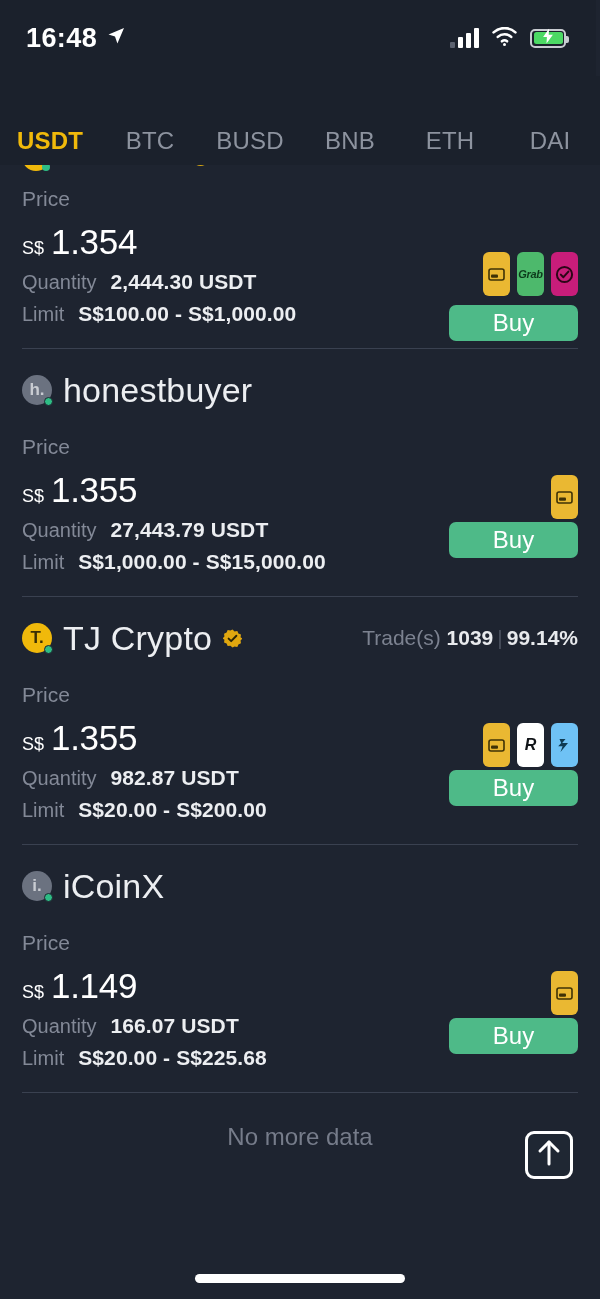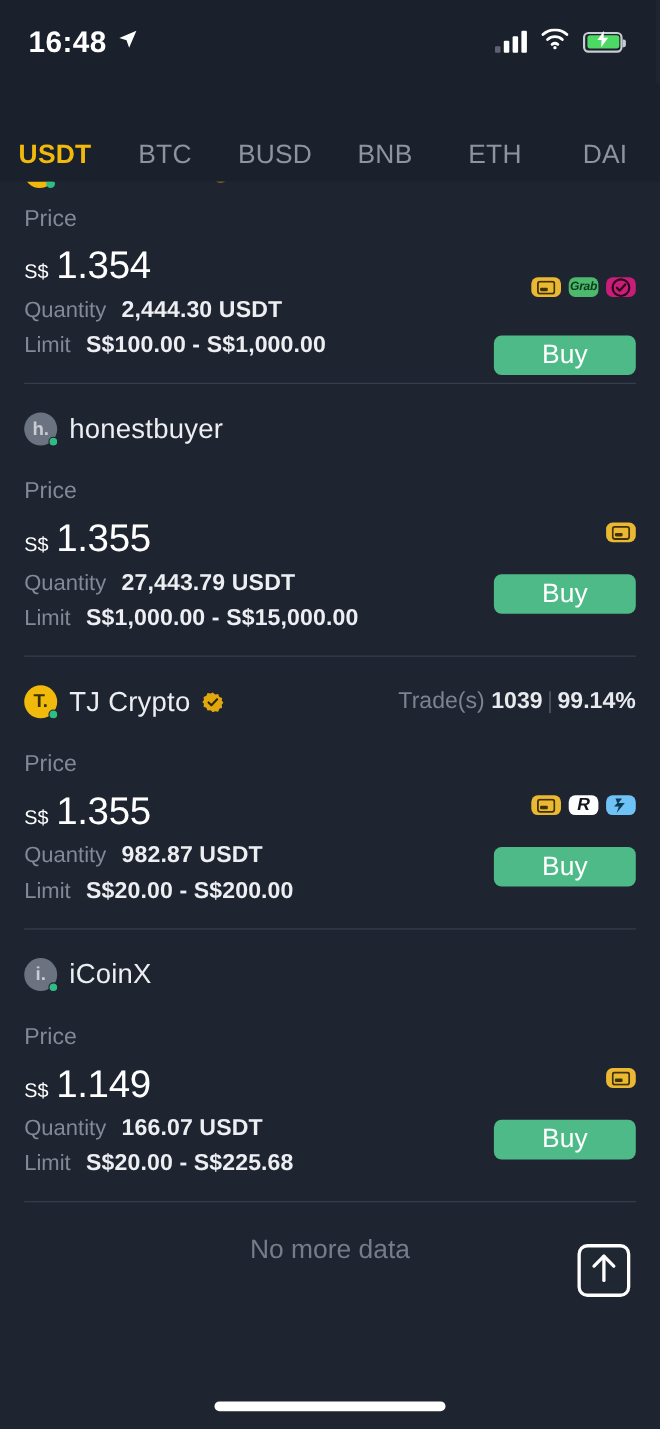--- a/index.html
+++ b/index.html
@@ -107,21 +107,21 @@
     font-size: 17px; font-weight: 700; color: #2b313c;
     flex: none;
   }
   .avatar .online {
     position: absolute; right: -1px; bottom: -1px;
     width: 9px; height: 9px; border-radius: 50%;
     background: #2ebd85; border: 1.5px solid #1e2430;
   }
   .avatar.gray  { background: #6b7280; color: #c9ccd2; }
   .avatar.gold  { background: #f0b90b; color: #3a2f05; }
-  .mname { font-size: 25px; color: #eceef1; letter-spacing: .2px; white-space: nowrap; }
+  .mname { font-size: 34px; color: #eceef1; letter-spacing: .2px; white-space: nowrap; }
   .verified { width: 19px; height: 19px; flex: none; }
 
   .trades { font-size: 21px; color: #7c8290; white-space: nowrap; }
   .trades b { color: #e8eaed; font-weight: 700; }
   .trades .sep { color: #4b515e; margin: 0 4px; }
 
   .price-label { font-size: 21px; color: #838997; margin-top: 22px; }
   .price-line { display: flex; align-items: baseline; gap: 7px; margin-top: 11px; }
   .cur { font-size: 18px; color: #ffffff; font-weight: 500; }
   .price-val { font-size: 35px; font-weight: 500; color: #ffffff; letter-spacing: -.3px; }
@@ -130,21 +130,21 @@
   .kv .k { font-size: 20px; color: #838997; }
   .kv .v { font-size: 21px; color: #eceef1; font-weight: 700; letter-spacing: .1px; }
 
   .divider {
     height: 1px; background: #3a4150;
     margin: 22px 22px 0 22px;
   }
 
   
   .pays { position: absolute; display: flex; gap: 7px; }
-  .pay { width: 27px; height: 18px; border-radius: 6px; display: flex; align-items: center; justify-content: center; flex: none; }
+  .pay { width: 27px; height: 44px; border-radius: 6px; display: flex; align-items: center; justify-content: center; flex: none; }
   .pay.card   { background: #eab832; }
   .pay.grab   { background: #4db96c; font-size: 11px; font-weight: 800; color: #0d3b1c; font-style: italic; letter-spacing: -.3px; }
   .pay.paynow { background: #c81d7a; }
   .pay.revolut{ background: #ffffff; color: #111418; font-size: 16px; font-weight: 700; font-style: italic; }
   .pay.wise   { background: #6fc2f5; }
 
   .buy {
     position: absolute;
     width: 129px; height: 36px;
     background: #4eba88;

